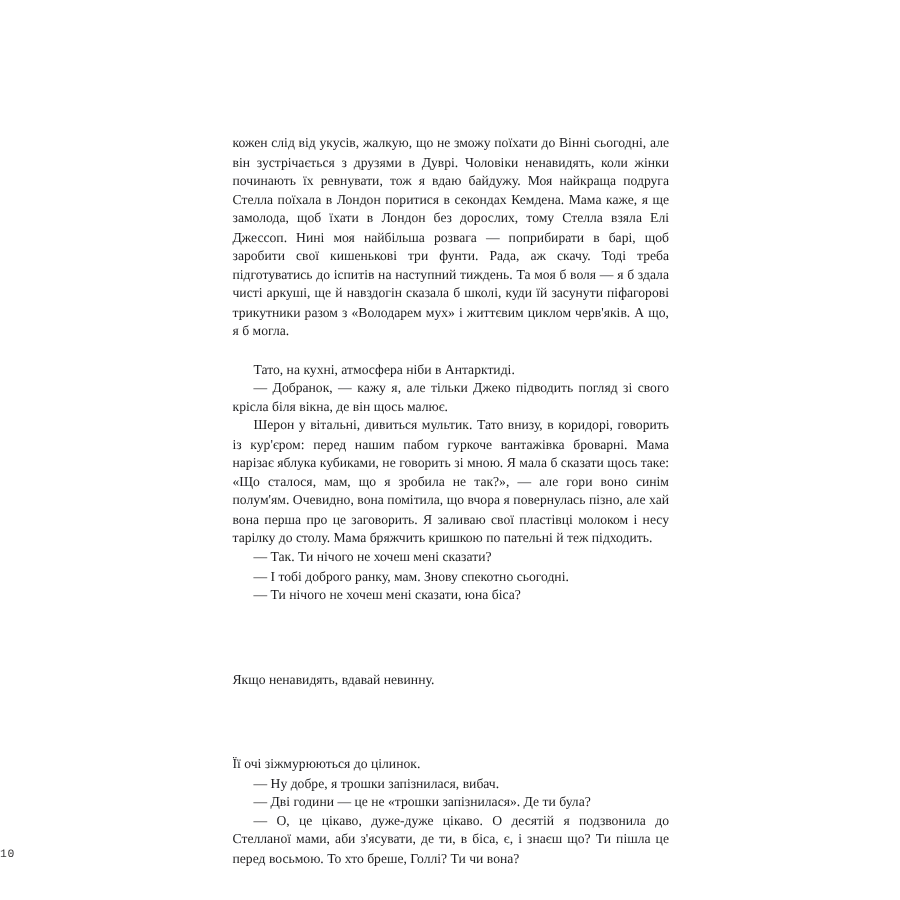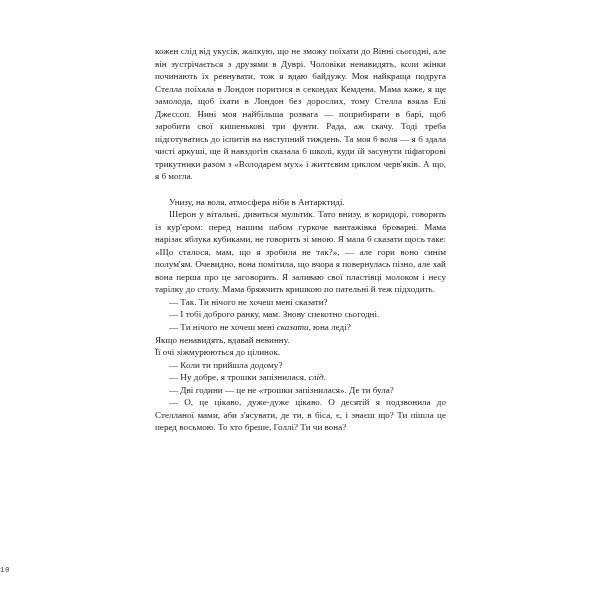--- a/index.html
+++ b/index.html
@@ -33,26 +33,26 @@
     -webkit-font-smoothing: antialiased;
   }
   p.para {
     margin: 0;
     text-indent: 14px;
     text-align: justify;
     hyphens: manual;
   }
   p.para.noindent {
     text-indent: 0;
+    margin-top: 44px;
   }
   .spacer {
     height: 12.55px;
   }
   .italic {
-    font-style: italic;
   }
   #folio {
     position: absolute;
     left: 0;
     top: 566px;
     width: 600px;
     text-align: left;
     font-size: 7.6px;
     color: #3a3a3c;
     letter-spacing: 0.4px;
@@ -60,28 +60,28 @@
   }
 </style>
 </head>
 <body>
 
 <div id="page">
 
   <div id="text-column">
       <p class="para noindent"><span>кожен слід від укусів, жалкую, що не зможу поїхати до Вінні сьогодні, але він зустрічається з друзями в Дуврі. Чоловіки ненавидять, коли жінки починають їх ревнувати, тож я вдаю байдужу. Моя найкраща подруга Стелла поїхала в Лондон поритися в секондах Кемдена. Мама каже, я ще замолода, щоб їхати в Лондон без дорослих, тому Стелла взяла Елі Джессоп. Нині моя найбільша розвага — поприбирати в барі, щоб заробити свої кишенькові три фунти. Рада, аж скачу. Тоді треба підготуватись до іспитів на наступний тиждень. Та моя б воля — я б здала чисті аркуші, ще й навздогін сказала б школі, куди їй засунути піфагорові трикутники разом з «Володарем мух» і життєвим циклом черв'яків. А що, я б могла.</span></p>
       <div class="spacer"></div>
-      <p class="para"><span>Унизу, на воля, атмосфера ніби в Антарктиді.</span></p>
+      <p class="para"><span>Тато, на кухні, атмосфера ніби в Антарктиді.</span></p>
+      <p class="para"><span>— Добранок, — кажу я, але тільки Джеко підводить погляд зі свого крісла біля вікна, де він щось малює.</span></p>
       <p class="para"><span>Шерон у вітальні, дивиться мультик. Тато внизу, в коридорі, говорить із кур'єром: перед нашим пабом гуркоче вантажівка броварні. Мама нарізає яблука кубиками, не говорить зі мною. Я мала б сказати щось таке: «Що сталося, мам, що я зробила не так?», — але гори воно синім полум'ям. Очевидно, вона помітила, що вчора я повернулась пізно, але хай вона перша про це заговорить. Я заливаю свої пластівці молоком і несу тарілку до столу. Мама бряжчить кришкою по пательні й теж підходить.</span></p>
       <p class="para"><span>— Так. Ти нічого не хочеш мені сказати?</span></p>
       <p class="para"><span>— І тобі доброго ранку, мам. Знову спекотно сьогодні.</span></p>
-      <p class="para"><span>— Ти нічого не хочеш мені </span><span class="italic">сказати</span><span>, юна леді?</span></p>
+      <p class="para"><span>— Ти нічого не хочеш мені </span><span class="italic">сказати</span><span>, юна біса?</span></p>
       <p class="para noindent"><span>Якщо ненавидять, вдавай невинну.</span></p>
       <p class="para noindent"><span>Її очі зіжмурюються до цілинок.</span></p>
-      <p class="para"><span>— Коли ти прийшла додому?</span></p>
-      <p class="para"><span>— Ну добре, я трошки запізнилася, </span><span class="italic">слід</span><span>.</span></p>
+      <p class="para"><span>— Ну добре, я трошки запізнилася, </span><span class="italic">вибач</span><span>.</span></p>
       <p class="para"><span>— Дві години — це не «трошки запізнилася». Де ти була?</span></p>
       <p class="para"><span>— О, це цікаво, дуже-дуже цікаво. О десятій я подзвонила до Стелланої мами, аби з'ясувати, де ти, в біса, є, і знаєш що? Ти пішла це перед восьмою. То хто бреше, Голлі? Ти чи вона?</span></p>
     </div>
 
   <div id="folio">10</div>
 
 </div>
 
 </body></html>

